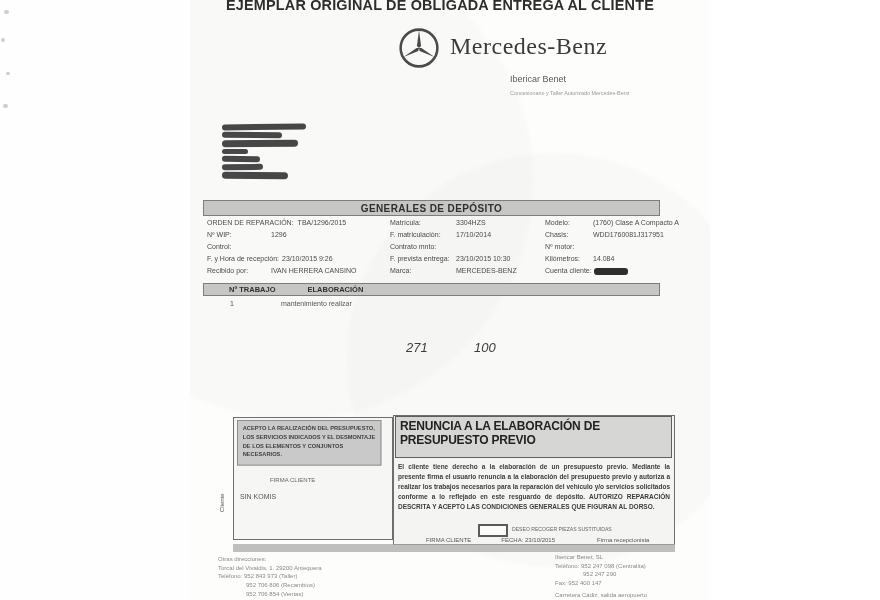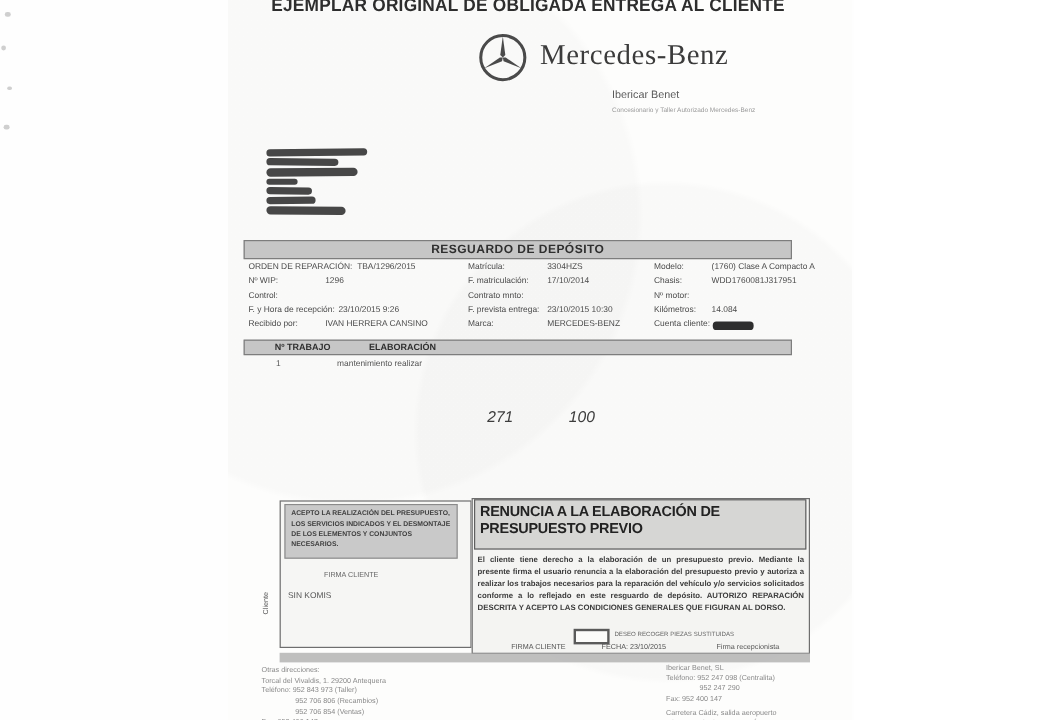--- a/index.html
+++ b/index.html
@@ -118,21 +118,21 @@
   <div class="abs redaction">
     <div class="mark" style="width:84px;height:6px;transform:rotate(-.6deg);"></div>
     <div class="mark" style="width:60px;height:6px;transform:rotate(.5deg);"></div>
     <div class="mark" style="width:76px;height:7px;transform:rotate(-.4deg);"></div>
     <div class="mark" style="width:26px;height:5px;"></div>
     <div class="mark" style="width:38px;height:6px;transform:rotate(.7deg);"></div>
     <div class="mark" style="width:41px;height:6px;transform:rotate(-.5deg);"></div>
     <div class="mark" style="width:66px;height:7px;transform:rotate(.4deg);"></div>
   </div>
 
-  <div class="abs bar resguardo-bar">RESGUARDO DE DEPÓSITO</div>
+  <div class="abs bar resguardo-bar">GENERALES DE DEPÓSITO</div>
 
   <div class="abs dep-row" style="top:219px;">
     <div class="dep-c1">
         <span class="lbl" style="min-width:0;">ORDEN DE REPARACIÓN:</span>
         <span>TBA/1296/2015</span>
       </div>
     <div class="dep-c2">
         <span class="lbl">Matrícula:</span>
         <span>3304HZS</span>
       </div>

